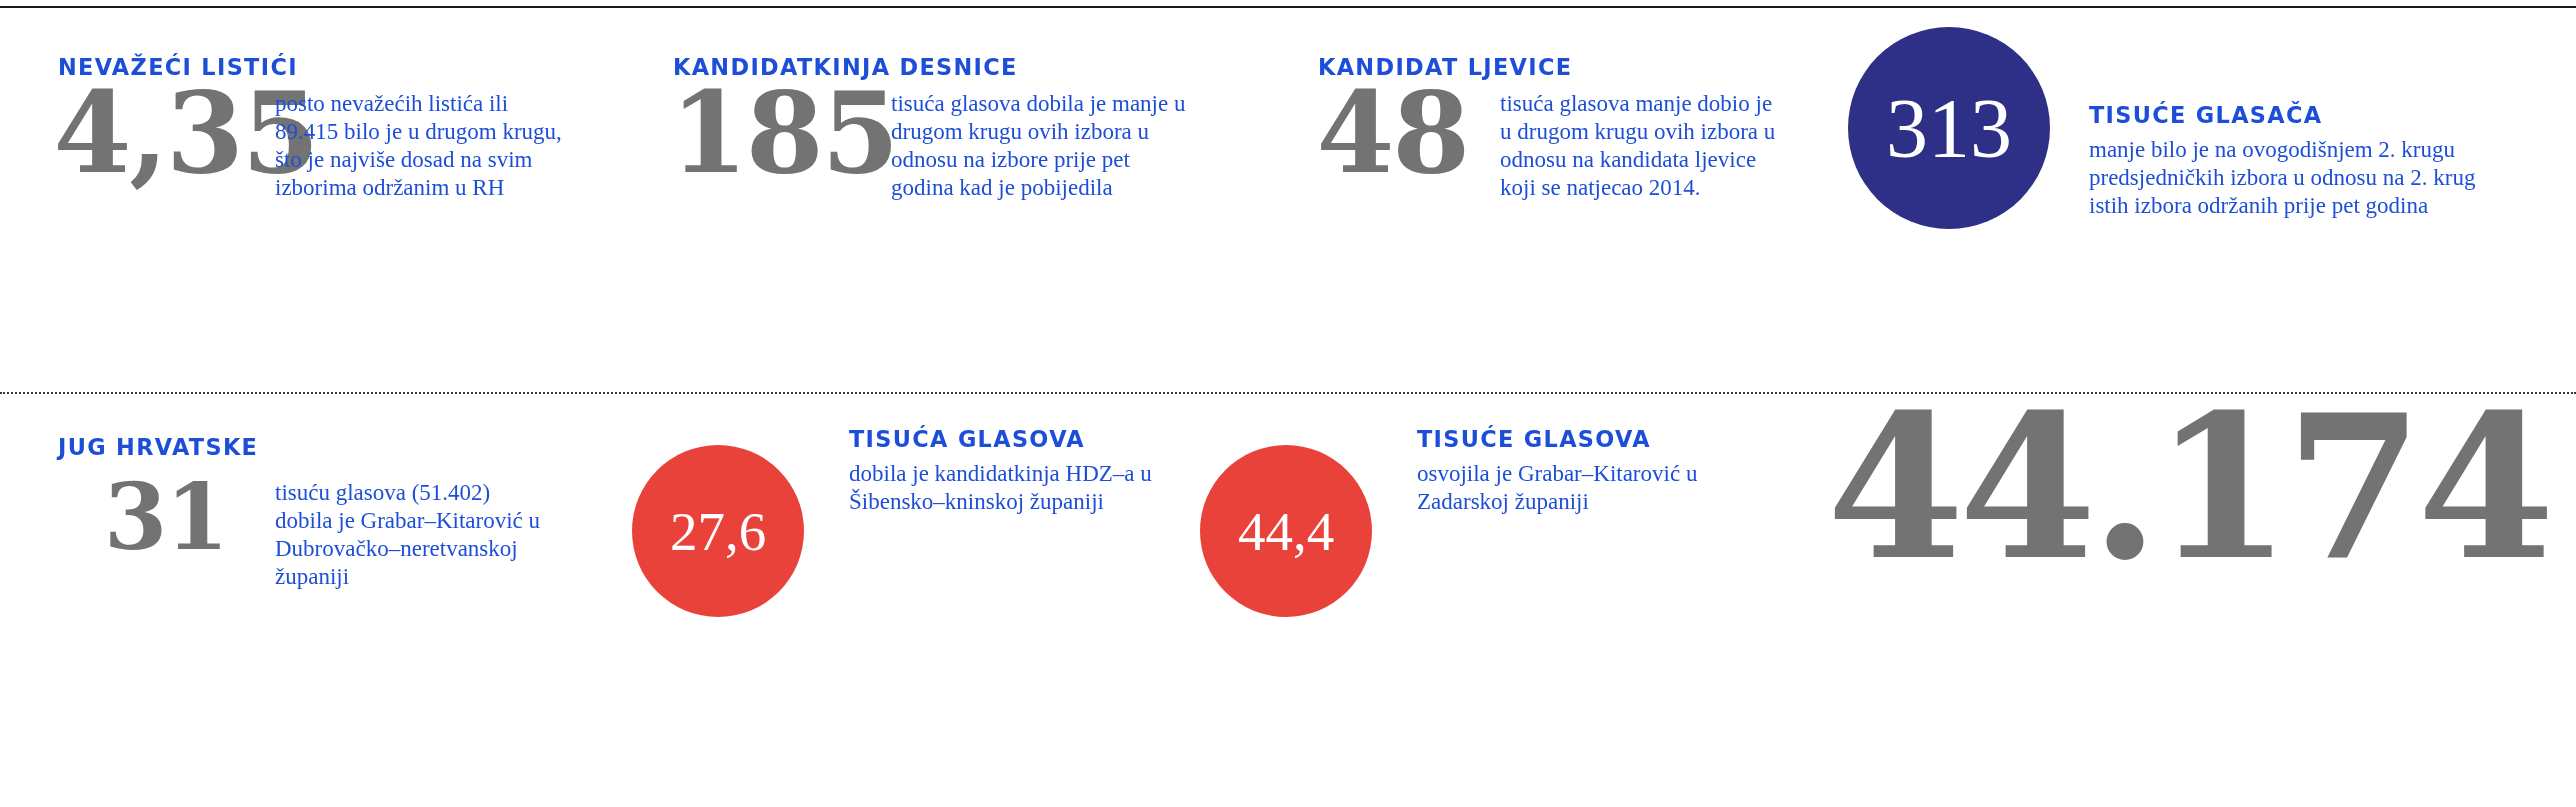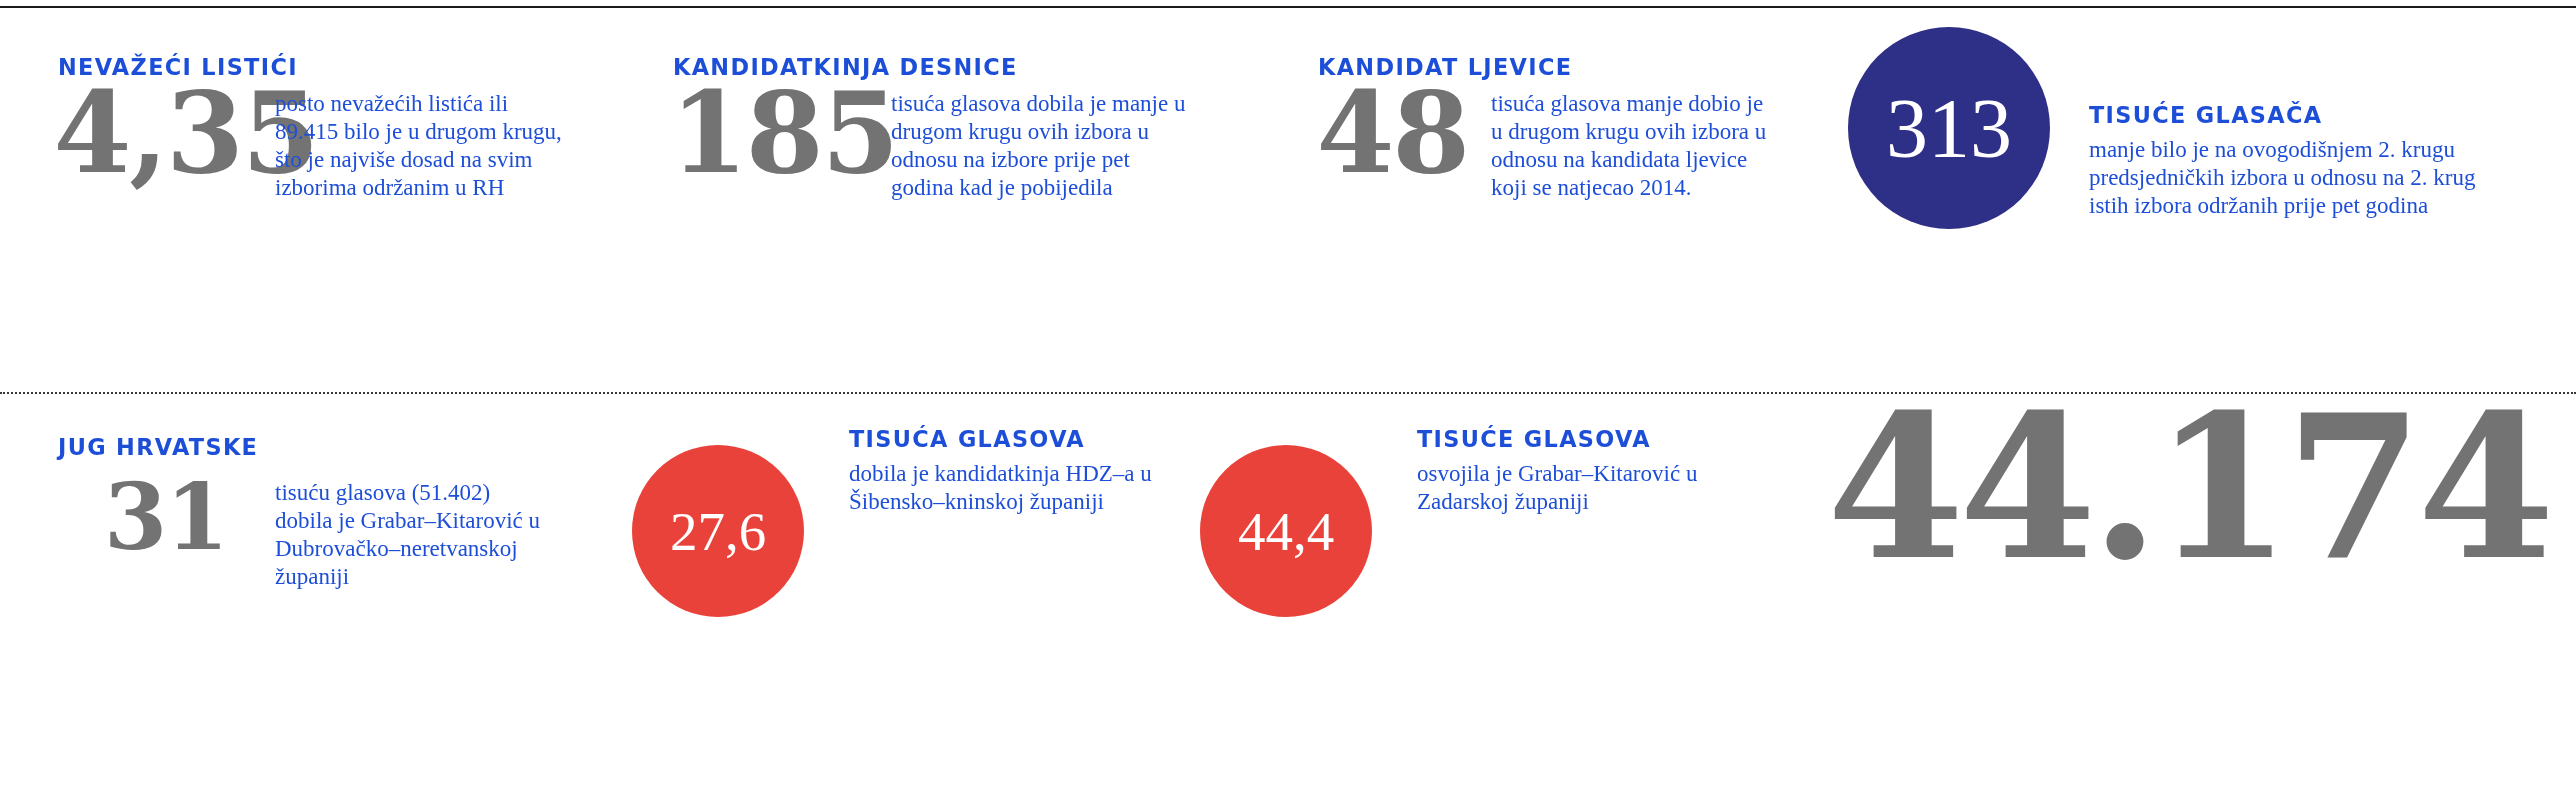--- a/index.html
+++ b/index.html
@@ -78,21 +78,21 @@
   #card-invalid-ballots .body-text { position: absolute; left: 217px; top: 36px; width: 292px; }
 
   #card-right-candidate { position: absolute; left: 673px; top: 54px; width: 523px; }
   #card-right-candidate .kicker { position: absolute; left: 0; top: 0; }
   #card-right-candidate .bignum { position: absolute; left: -3px; top: 31px; font-size: 112px; }
   #card-right-candidate .body-text { position: absolute; left: 218px; top: 36px; width: 299px; }
 
   #card-left-candidate { position: absolute; left: 1318px; top: 54px; width: 494px; }
   #card-left-candidate .kicker { position: absolute; left: 0; top: 0; }
   #card-left-candidate .bignum { position: absolute; left: -1.5px; top: 31px; font-size: 112px; }
-  #card-left-candidate .body-text { position: absolute; left: 173px; top: 36px; width: 284px; }
+  #card-left-candidate .body-text { position: absolute; left: 182px; top: 36px; width: 284px; }
 
   #card-thousand-voters { position: absolute; left: 1848px; top: 27px; width: 710px; }
   #card-thousand-voters .circle {
     position: absolute; left: 0; top: 0; width: 202px; height: 202px; font-size: 84px;
   }
   #card-thousand-voters .kicker { position: absolute; left: 241px; top: 75px; }
   #card-thousand-voters .body-text { position: absolute; left: 241px; top: 109px; width: 404px; }
 
   
   #card-south-croatia { position: absolute; left: 58px; top: 434px; width: 523px; }

